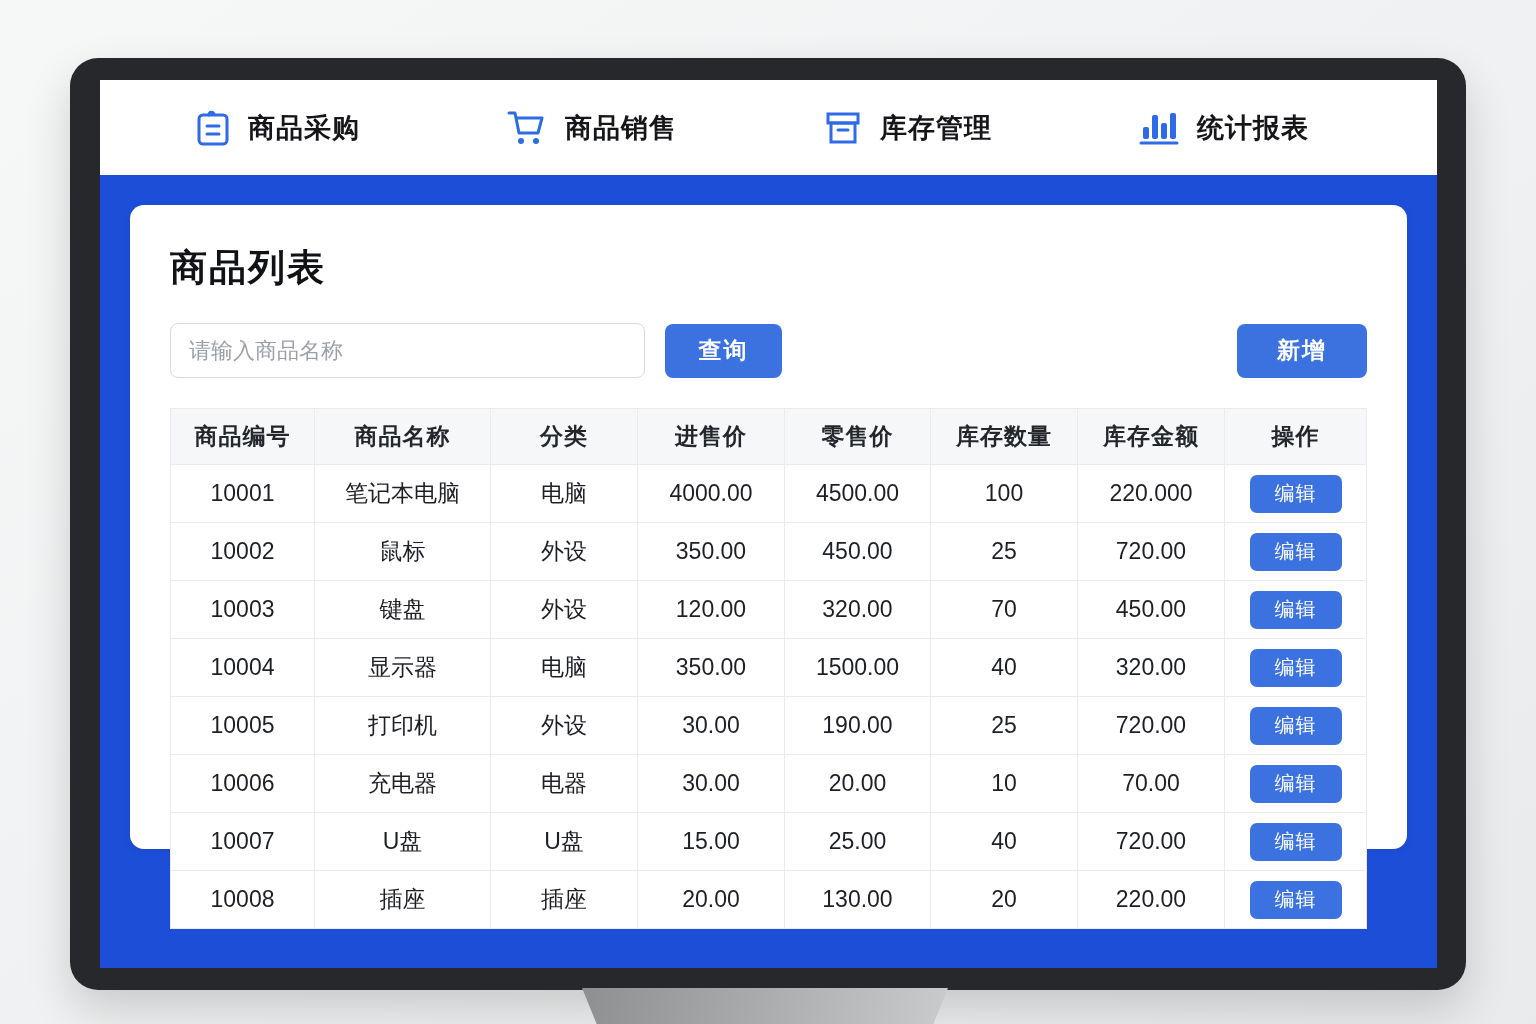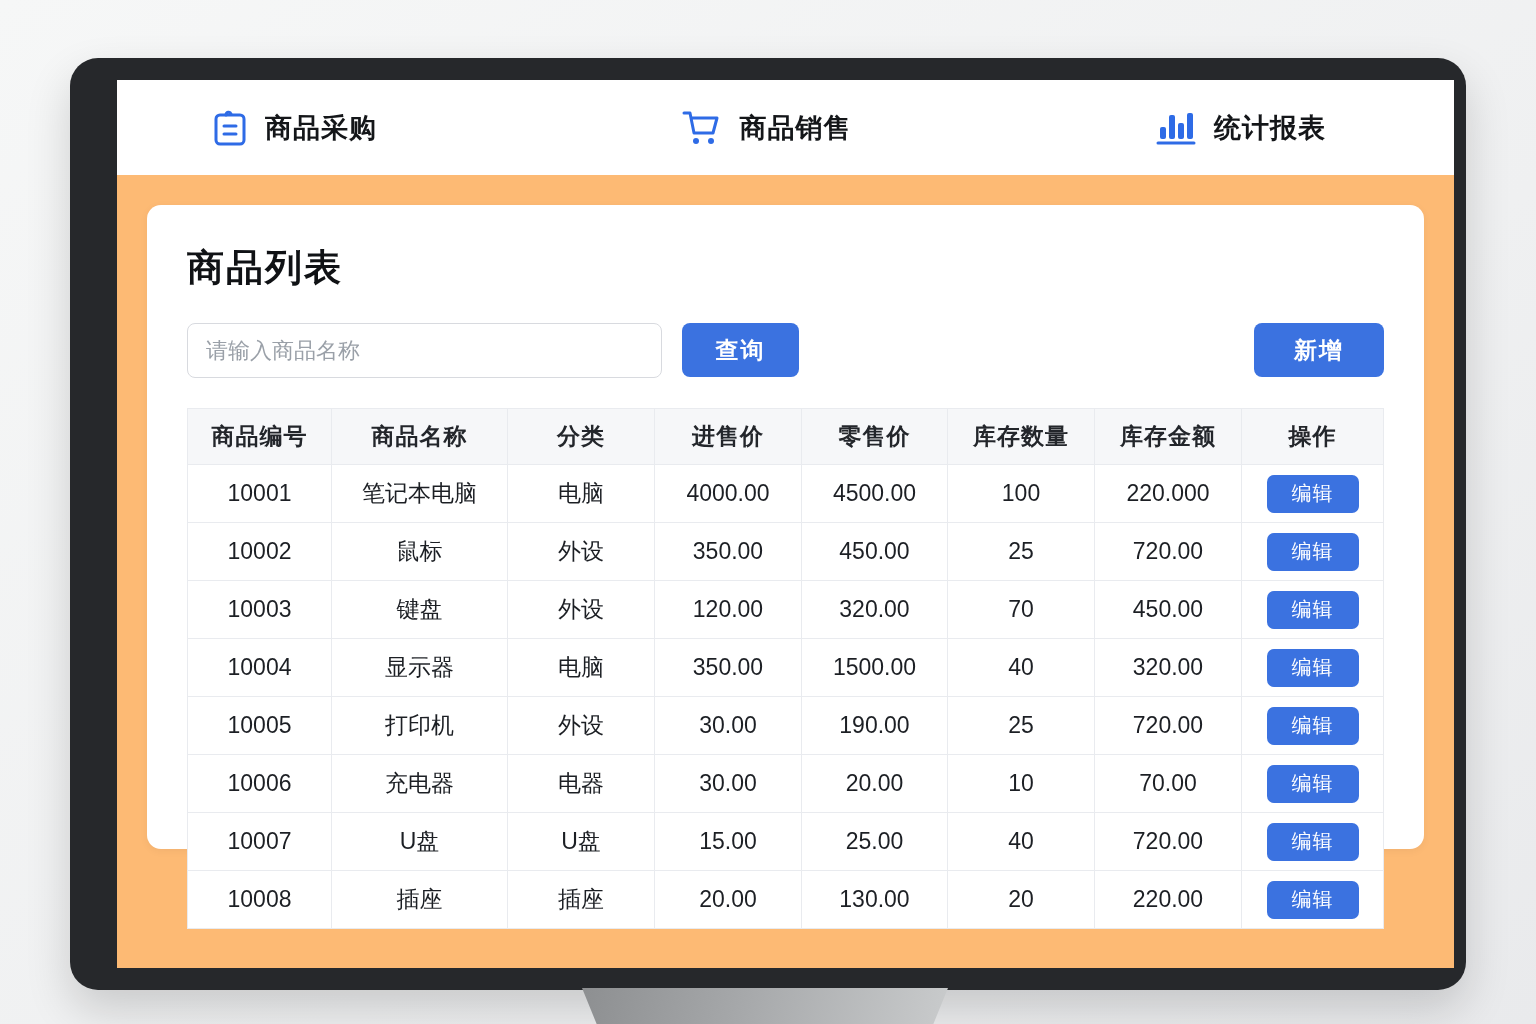--- a/index.html
+++ b/index.html
@@ -16,40 +16,40 @@
     background:linear-gradient(100deg,#8d8f91 0%,#a7a9ab 45%,#c9cbcc 100%);
     clip-path:polygon(0% 0%,100% 0%,96% 100%,4% 100%);
   }
   .monitor {
     position:absolute; left:70px; top:58px; width:1396px; height:932px;
     background:#26282b; border-radius:28px;
     box-shadow:0 20px 45px rgba(0,0,0,.16);
   }
   .screen {
     position:absolute; left:30px; top:22px; width:1337px; height:888px;
-    background:#fdba74; overflow:hidden;margin-left:17px;
+    background:#1d4ed8; overflow:hidden;
   }
   
   .topnav {
     height:95px; background:#ffffff;
     display:flex; align-items:center; justify-content:space-between;
     padding:0 128px 0 96px;
   }
   .nav-item { display:flex; align-items:center; gap:18px; cursor:pointer; }
   .nav-item .label { font-size:27px; font-weight:600; color:#141619; letter-spacing:1px; }
   .nav-item svg { display:block; }
   
   .card {
     position:relative; margin:30px 30px 0 30px; width:1277px; height:644px;
     background:#ffffff; border-radius:14px;
     box-shadow:0 2px 8px rgba(20,25,40,.05);
     padding:32px 40px;
   }
   .page-title { font-size:37px; font-weight:700; color:#101215; margin:6px 0 30px 0; letter-spacing:2px; }
-  .toolbar { display:flex; align-items:flex-start; margin-bottom:30px; }
+  .toolbar { display:flex; align-items:center; margin-bottom:30px; }
   .search-input {
     width:475px; height:55px; border:1px solid #d8dadf; border-radius:8px;
     padding:0 18px; font-size:22px; color:#303338; background:#fff;
     font-family:"Liberation Sans", sans-serif; outline:none;
   }
   .search-input::placeholder { color:#9aa0a8; }
   .btn {
     border:none; border-radius:8px; background:var(--accent);
     color:#fff; font-weight:600; cursor:pointer;
     font-family:"Liberation Sans", sans-serif;
@@ -88,20 +88,30 @@
       </div>
       <div class="nav-item">
         <span>
           <svg width="40" height="38" viewBox="0 0 40 38" fill="none">
             <path d="M2 4 H8 L12 24 H31 L35 9 H10" stroke="#2e6be6" stroke-width="3" stroke-linejoin="round" stroke-linecap="round" fill="none"></path>
             <circle cx="14" cy="32" r="3" fill="#2e6be6"></circle>
             <circle cx="29" cy="32" r="3" fill="#2e6be6"></circle>
           </svg>
         </span>
         <span class="label">商品销售</span>
+      </div>
+      <div class="nav-item">
+        <span>
+          <svg width="38" height="38" viewBox="0 0 38 38" fill="none">
+            <rect x="4" y="5" width="30" height="9" stroke="#2e6be6" stroke-width="3"></rect>
+            <rect x="7" y="14" width="24" height="19" stroke="#2e6be6" stroke-width="3"></rect>
+            <line x1="14" y1="21" x2="24" y2="21" stroke="#2e6be6" stroke-width="3" stroke-linecap="round"></line>
+          </svg>
+        </span>
+        <span class="label">库存管理</span>
       </div>
       <div class="nav-item">
         <span>
           <svg width="40" height="38" viewBox="0 0 40 38" fill="none">
             <rect x="4" y="18" width="6" height="12" rx="2" fill="#2e6be6"></rect>
             <rect x="13" y="6" width="6" height="24" rx="2" fill="#2e6be6"></rect>
             <rect x="22" y="14" width="6" height="16" rx="2" fill="#2e6be6"></rect>
             <rect x="31" y="4" width="6" height="26" rx="2" fill="#2e6be6"></rect>
             <line x1="2" y1="34" x2="38" y2="34" stroke="#2e6be6" stroke-width="3" stroke-linecap="round"></line>
           </svg>

